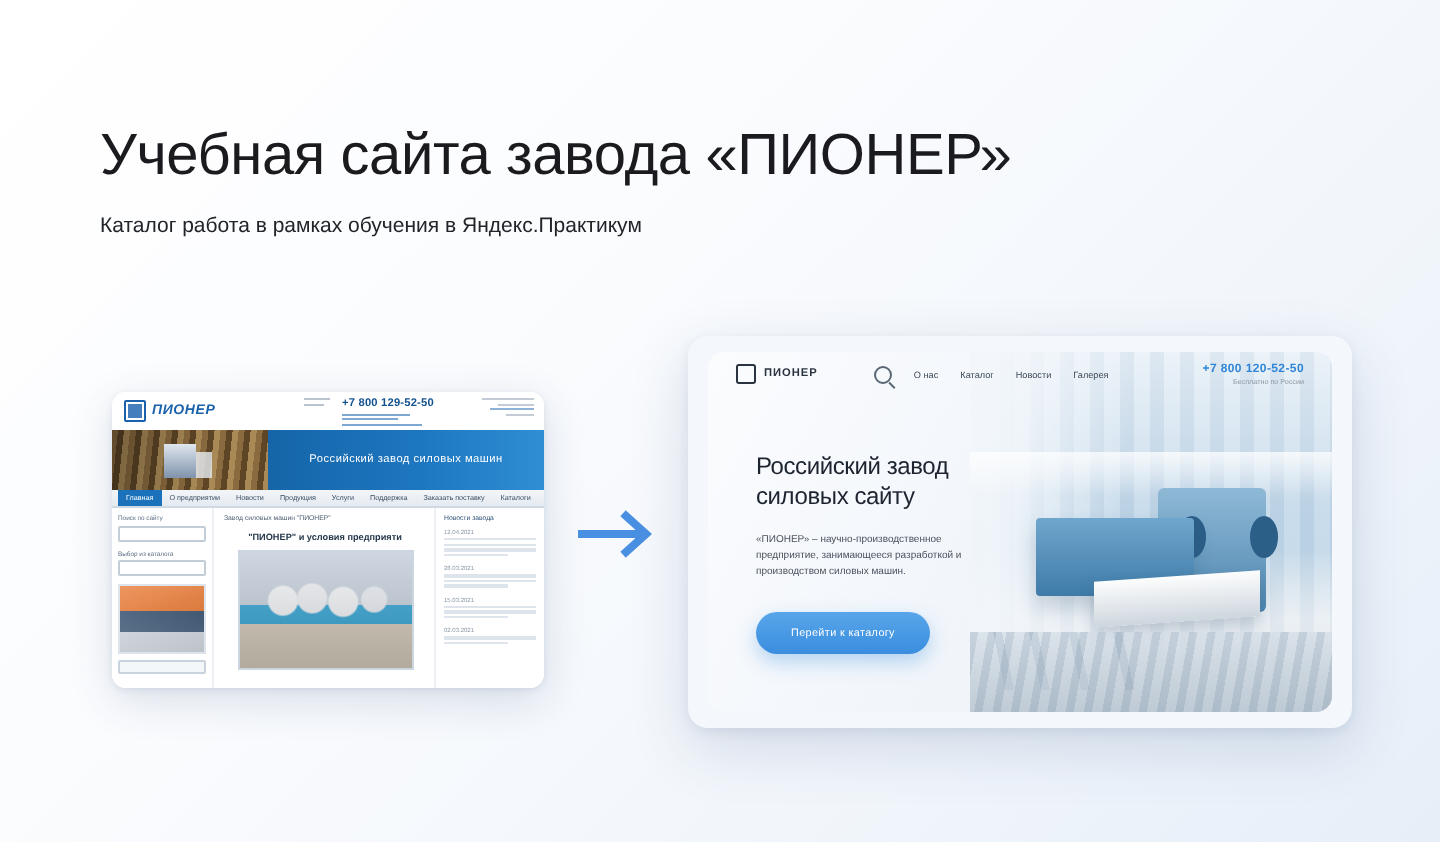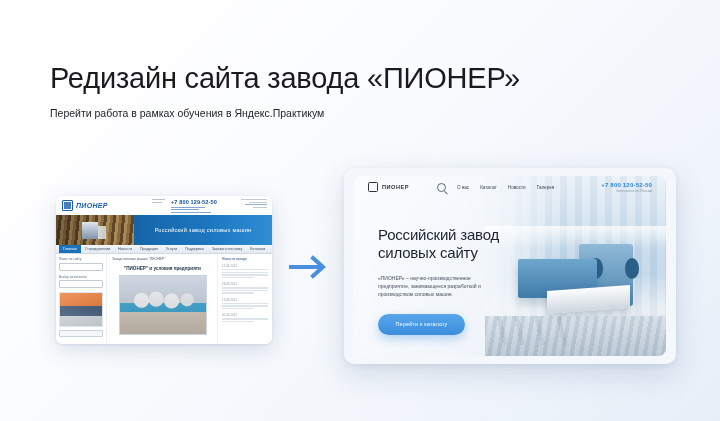--- a/index.html
+++ b/index.html
@@ -264,40 +264,40 @@
   }
   .nh-nav a{ font-size:4.6px; color:#3d4956; text-decoration:none; white-space:nowrap;}
   .nh-right{ margin-left:auto; text-align:right; }
   .nh-phone{ font-size:6px; font-weight:700; color:#2f86d6; letter-spacing:.2px; white-space:nowrap;}
   .nh-sub{ font-size:3.6px; color:#8d98a5; margin-top:1px; white-space:nowrap;}
 
   .new-hero{
     position:absolute; left:24px; top:50px; width:150px;
   }
   .nh-title{
-    font-size:15px; line-height:1.22; font-weight:400; color:#1d2430; margin:0;
+    font-size:12px; line-height:1.22; font-weight:400; color:#1d2430; margin:0;
     letter-spacing:-0.2px;
   }
   .nh-desc{
     font-size:5px; line-height:1.6; color:#49525e; margin:11px 0 0 0; width:104px;
   }
   .nh-btn{
     margin-top:16px; width:87px; height:21px; border:none; border-radius:11px;
     background: linear-gradient(180deg,#58a5ea,#3a8ede);
     color:#fff; font-size:5.4px; font-family:"Liberation Sans", sans-serif;
     letter-spacing:.2px; cursor:pointer;
     box-shadow: 0 4px 10px rgba(58,142,222,.35);
   }
 </style>
 </head>
 <body>
 
 <div class="title-block">
-  <h1 class="page-title">Редизайн сайта завода «ПИОНЕР»</h1>
-  <p class="page-subtitle">Перейти работа в рамках обучения  в Яндекс.Практикум</p>
+  <h1 class="page-title">Учебная сайта завода «ПИОНЕР»</h1>
+  <p class="page-subtitle">Каталог работа в рамках обучения  в Яндекс.Практикум</p>
 </div>
 
 <div class="compare-row">
 
   <div class="old-card">
 
     <div class="old-topbar">
       <div class="old-logo">
         <span class="old-logo-mark"></span>
         <span class="old-logo-text">ПИОНЕР</span>

